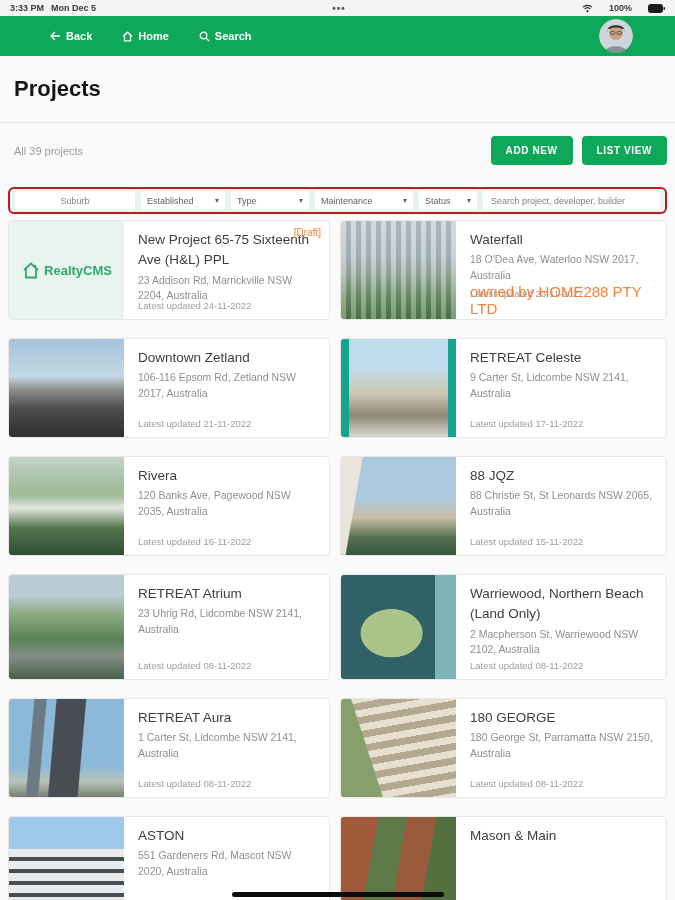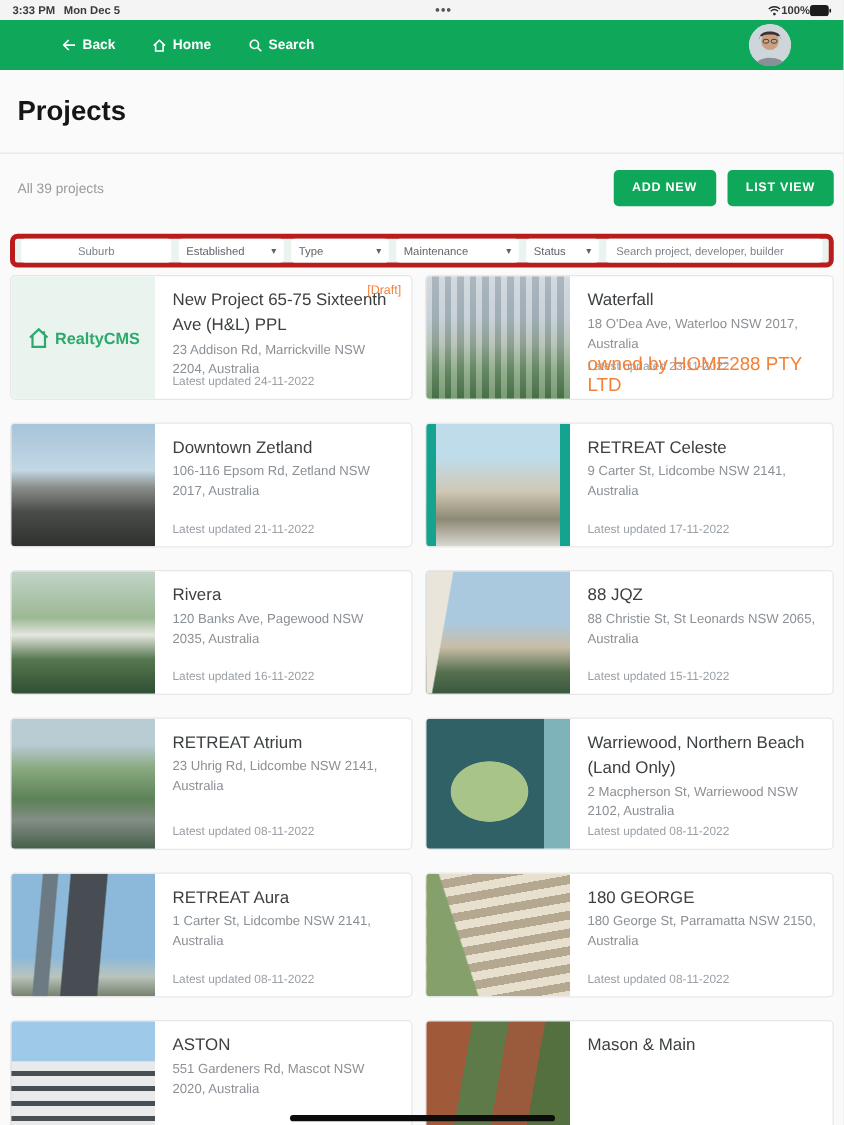--- a/index.html
+++ b/index.html
@@ -3,39 +3,39 @@
 <meta charset="utf-8">
 <style>
   * { margin:0; padding:0; box-sizing:border-box; }
   body { font-family:"Liberation Sans", sans-serif; background:#e0e0e0; }
   .screen { position:relative; width:675px; height:900px; background:#fafafa; overflow:hidden; margin:0 auto; }
 
   
   .statusbar { height:16px; background:#f4f4f4; display:flex; align-items:center; justify-content:space-between; padding:0 10px; font-size:9px; color:#3a3a3a; font-weight:700; }
   .sb-left { display:flex; gap:7px; }
   .sb-center { color:#555; letter-spacing:1px; font-size:10px; }
-  .sb-right { display:flex; align-items:center; gap:0; font-weight:700; }
+  .sb-right { display:flex; align-items:center; gap:16px; font-weight:700; }
 
   
   .navbar { height:40px; background:#0fa75a; display:flex; align-items:center; padding-left:50px; gap:30px; position:relative; }
   .navbtn { display:flex; align-items:center; gap:5px; color:#fff; font-size:11px; font-weight:700; cursor:pointer; }
   .navbtn svg { display:block; }
   .avatar { position:absolute; right:42px; top:3px; width:34px; height:34px; border-radius:50%; overflow:hidden; cursor:pointer; }
 
   
   .page-title { font-size:22px; font-weight:700; color:#161616; margin:20px 14px 0; }
   .divider { border-top:1px solid #e7e7e7; margin-top:20px; }
 
   .toolbar { display:flex; align-items:center; justify-content:space-between; margin:13px 8px 0 14px; }
   .count { font-size:11px; color:#9b9b9b; }
   .btn-row { display:flex; gap:9px; }
   .gbtn { background:#0fa75a; color:#fff; border:none; border-radius:4px; font-family:"Liberation Sans",sans-serif; font-size:10px; font-weight:700; letter-spacing:.6px; padding:9px 15px; cursor:pointer;text-align:center; }
 
   
-  .filterbar { margin:22px 8px 0; height:27px; background:#e9f4ee; border:4px solid #b91c1c; border-radius:6px; display:flex; align-items:center; padding:0 5px; gap:6px; }
+  .filterbar { margin:22px 8px 0; height:27px; background:#e9f4ee; border:2px solid #b91c1c; border-radius:6px; display:flex; align-items:center; padding:0 5px; gap:6px; }
   .ffield { background:#fff; border:none; border-radius:3px; height:19px; font-family:"Liberation Sans",sans-serif; font-size:9px; color:#5f6368; }
   input.ffield::placeholder { color:#7d8287; }
   .f-suburb { width:120px; text-align:center; }
   .fdrop { display:flex; align-items:center; justify-content:space-between; padding:0 6px; cursor:pointer; }
   .f-established { width:84px; }
   .f-type { width:78px; }
   .f-maint { width:98px; }
   .f-status { width:58px; }
   .caret { font-size:8px; color:#5f6368; }
   .f-search { flex:1; padding:0 8px; text-align:left; }

